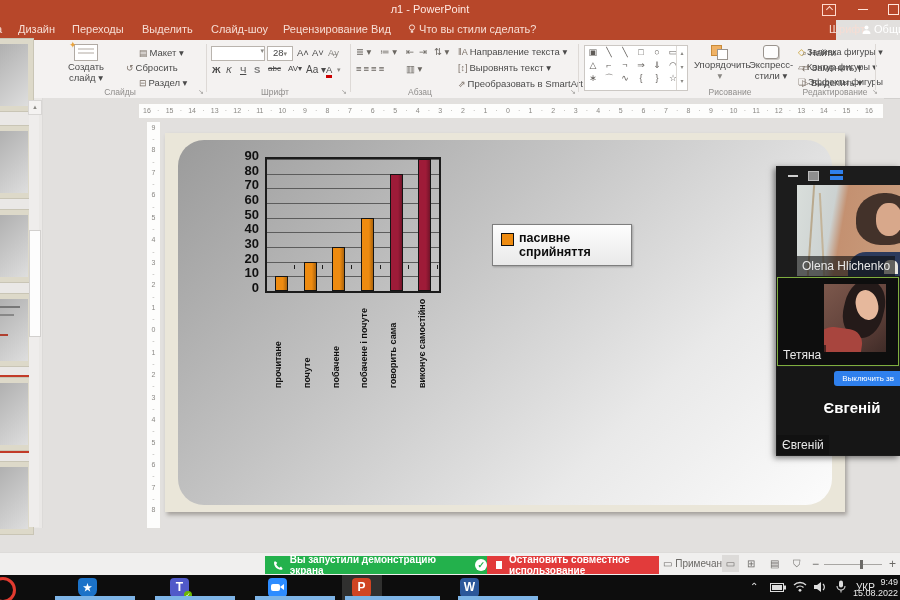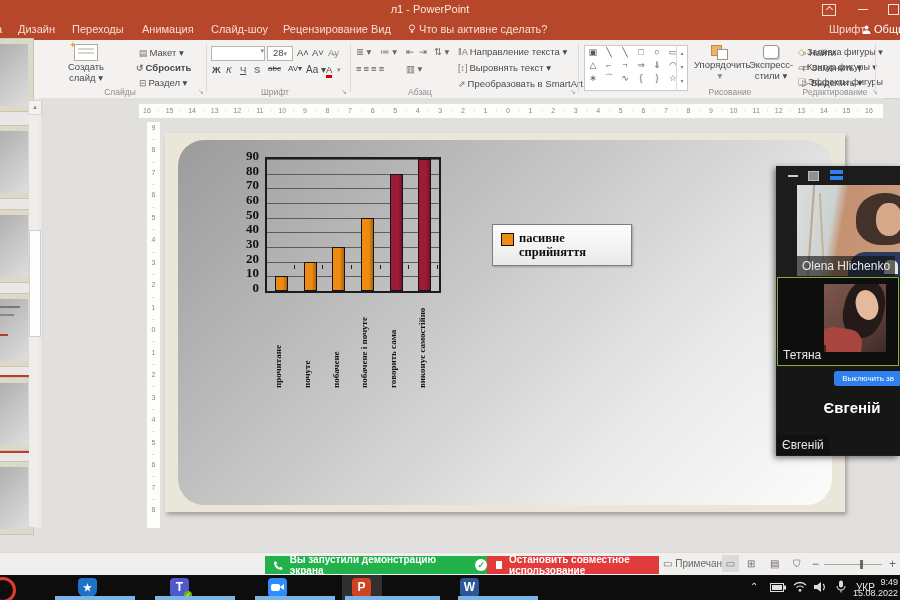--- a/index.html
+++ b/index.html
@@ -3,38 +3,38 @@
 <meta charset="utf-8">
 <style>
   html,body{margin:0;padding:0;background:#888;}
   .screen{position:relative;width:900px;height:600px;overflow:hidden;background:#e2e0de;
           font-family:"Liberation Sans",sans-serif;-webkit-font-smoothing:antialiased;}
   .abs{position:absolute;}
   
   .titlebar{left:0;top:0;width:900px;height:20px;background:#b7472a;color:#fff;}
   .title{left:0;top:3px;width:860px;text-align:center;font-size:11px;color:#ffe9e2;}
   .winbtn{color:#ffd9cc;font-size:10px;}
-  .tabrow{left:0;top:20px;width:900px;height:20px;background:#b7472a;color:#f6ddd4;font-size:11px;}
+  .tabrow{left:0;top:20px;width:836px;height:20px;background:#b7472a;color:#f6ddd4;font-size:11px;}
   .tab{position:absolute;top:3px;white-space:nowrap;cursor:default;}
   
   .ribbon{left:0;top:40px;width:900px;height:58px;background:#f4f2f1;border-bottom:1px solid #d2d0ce;color:#444;}
   .grp-label{position:absolute;bottom:1px;font-size:8.5px;color:#8f8d8b;text-align:center;white-space:nowrap;}
   .gdiv{position:absolute;top:4px;bottom:6px;width:1px;background:#ddd9d6;}
   .rbtn{font-size:9.5px;color:#4a4a4a;white-space:nowrap;}
   .ric{color:#7a6f66;font-size:9px;margin-right:2px;}
   .launch{position:absolute;bottom:2px;font-size:7px;color:#9a9895;}
   .shapecell{width:16px;height:13px;font-size:9px;color:#5f5b57;text-align:center;line-height:13px;border:0;}
   
   .workspace{left:0;top:98px;width:900px;height:430px;background:#e2e0de;}
   .thumbpanel{left:0;top:98px;width:42px;height:430px;background:#eae8e6;border-right:1px solid #dcdad8;}
   .ruler{background:#fdfdfc;border:1px solid #e2e0dd;color:#8a8884;overflow:hidden;}
   .slide{left:165px;top:133px;width:680px;height:379px;background:#eae6d9;box-shadow:2px 3px 4px rgba(90,85,75,.45);}
   .grayrect{position:absolute;left:13px;top:7px;width:654px;height:365px;border-radius:26px;
             background:linear-gradient(135deg,#9b9b9b 0%,#c3c3c3 38%,#e9e9e9 72%,#fcfcfc 100%);}
-  .slide *{font-family:Liberation Serif, serif;}
+  .slide *{font-family:Liberation Sans, sans-serif;}
   .plot{position:absolute;left:100px;top:24px;width:172px;height:132px;border:2px solid #1c1c1c;}
   .grid{position:absolute;left:0;width:100%;height:1px;background:#5c5c5c;}
   .bar{position:absolute;bottom:0;width:13px;border:1px solid #141414;box-sizing:border-box;}
   .ylab{position:absolute;width:34px;text-align:right;font-size:13px;font-weight:700;color:#111;line-height:12px;}
   .xtick{position:absolute;top:132px;width:1px;height:4px;background:#1c1c1c;}
   .xlab{position:absolute;top:163px;height:92px;writing-mode:vertical-rl;transform:rotate(180deg);
         font-size:9px;font-weight:600;color:#111;white-space:nowrap;}
   .legend{position:absolute;left:327px;top:91px;width:124px;background:linear-gradient(#fdfdfd,#e9e9e9);
           border:1px solid #7e7e7e;box-shadow:1px 1px 2px rgba(0,0,0,.25);padding:6px 6px 4px 8px;}
   .legit{display:flex;align-items:flex-start;margin-bottom:2px;}
@@ -69,30 +69,30 @@
         <div style="width:4px;height:4px;border-left:1px solid #ffd9cc;border-top:1px solid #ffd9cc;transform:rotate(45deg);margin:2px auto;"></div>
       </div>
     <div class="abs" style="left:858px;top:9px;width:10px;height:1px;background:#ffe4da;"></div>
     <div class="abs" style="left:888px;top:4px;width:9px;height:9px;border:1px solid #ffe4da;"></div>
   </div>
 
   <div class="abs tabrow">
     <span class="tab" style="left:-4px;">а</span>
     <span class="tab" style="left:18px;">Дизайн</span>
     <span class="tab" style="left:72px;">Переходы</span>
-    <span class="tab" style="left:142px;">Анимация</span>
+    <span class="tab" style="left:142px;">Выделить</span>
     <span class="tab" style="left:211px;">Слайд-шоу</span>
     <span class="tab" style="left:283px;">Рецензирование</span>
     <span class="tab" style="left:371px;">Вид</span>
     <span class="tab" style="left:408px;">
       <svg width="8" height="10" viewBox="0 0 8 10" style="vertical-align:-1px;">
           <circle cx="4" cy="3.5" r="2.6" fill="none" stroke="#f6ddd4" stroke-width="1"></circle>
           <rect x="2.8" y="6.5" width="2.4" height="2.2" fill="#f6ddd4"></rect>
         </svg>
-      <span>Что вы активне сделать?</span>
+      <span>Что вы стили сделать?</span>
     </span>
     <span class="tab" style="left:829px;">Шрифт</span>
     <span class="tab" style="left:862px;color:#fff;">
       <svg width="9" height="9" viewBox="0 0 9 9" style="vertical-align:-1px;">
           <circle cx="4.5" cy="2.5" r="2" fill="#fff"></circle>
           <path d="M0.5 9 Q0.5 5.2 4.5 5.2 Q8.5 5.2 8.5 9 Z" fill="#fff"></path>
         </svg>
       <span>Общий доступ</span>
     </span>
   </div>
@@ -104,21 +104,21 @@
     <div class="abs" style="left:38px;top:4px;width:96px;text-align:center;">
       <div style="width:22px;height:15px;background:#fff;border:1px solid #b0aaa4;margin:0 auto;position:relative;">
           <span style="position:absolute;left:-6px;top:-5px;color:#e8a33d;font-size:9px;">✦</span>
           <div style="margin:3px 3px 0;height:2px;background:#d8d4d0;"></div>
           <div style="margin:2px 3px 0;height:2px;background:#d8d4d0;"></div>
         </div>
       <div class="rbtn">Создать</div>
       <div class="rbtn"><span>слайд</span> ▾</div>
     </div>
     <div class="abs rbtn" style="left:139px;top:7px;"><span class="ric">▤</span><span>Макет</span> ▾</div>
-    <div class="abs rbtn" style="left:136px;top:22px;font-weight:bold;"><span class="ric">↺</span><span>Сбросить</span></div>
+    <div class="abs rbtn" style="left:126px;top:22px;"><span class="ric">↺</span><span>Сбросить</span></div>
     <div class="abs rbtn" style="left:139px;top:37px;"><span class="ric">⊟</span><span>Раздел</span> ▾</div>
     <div class="grp-label" style="left:60px;width:120px;">Слайды</div>
     <span class="launch" style="left:198px;">↘</span>
     <div class="gdiv" style="left:206px;"></div>
 
     <div class="abs" style="left:211px;top:6px;width:52px;height:13px;background:#fff;border:1px solid #b9b4ae;">
         <span style="float:right;font-size:7px;color:#8a8884;">▾</span>
       </div>
     <div class="abs" style="left:267px;top:6px;width:24px;height:13px;background:#fff;border:1px solid #b9b4ae;font-size:9.5px;text-align:center;"><span>28</span><span style="font-size:7px;color:#8a8884;">▾</span></div>
     <span class="abs rbtn" style="left:297px;top:7px;">A˄</span>

